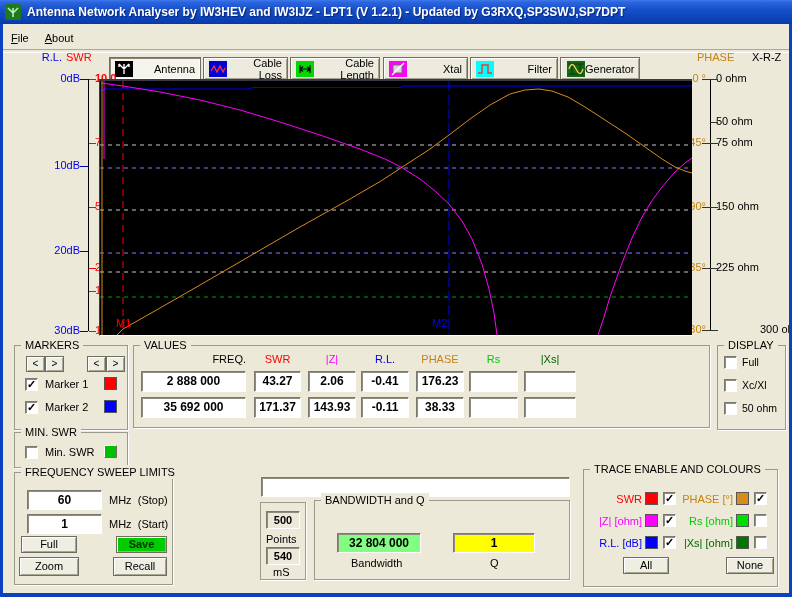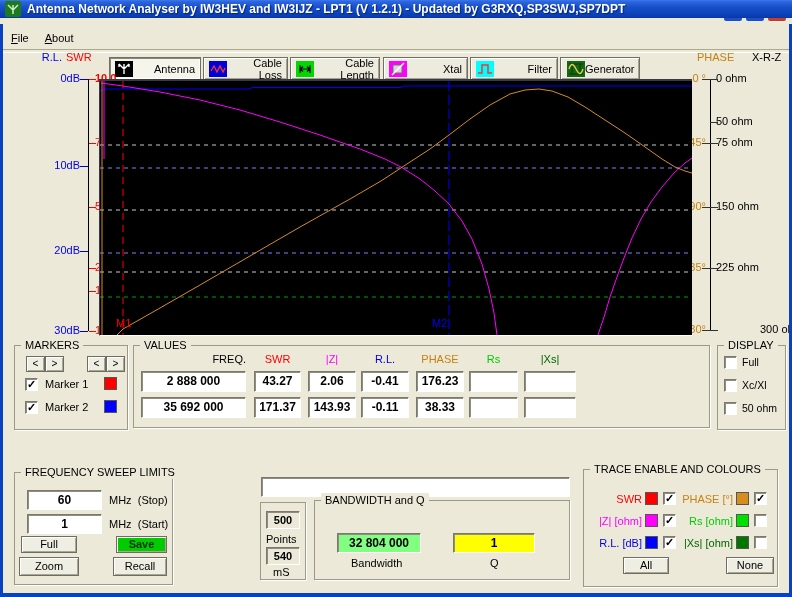--- a/index.html
+++ b/index.html
@@ -3,21 +3,21 @@
 <meta charset="utf-8">
 <style>
   html,body{margin:0;padding:0;background:#555;}
   #win{position:relative;width:792px;height:597px;background:#ECE9D8;overflow:hidden;
        font-family:"Liberation Sans",sans-serif;font-size:11px;color:#000;}
   
   .edge{position:absolute;background:#0A41BE;z-index:40;}
   #edge-l{left:0;top:24px;bottom:0;width:3px;}
   #edge-r{right:0;top:24px;bottom:0;width:3px;}
   #edge-b{left:0;right:0;bottom:0;height:4px;}
-  .titlebar{position:absolute;left:0;top:0;width:792px;height:18px;z-index:41;
+  .titlebar{position:absolute;left:0;top:0;width:792px;height:24px;z-index:41;
     background:linear-gradient(180deg,#3C79EC 0%,#2B64DD 10%,#1750C9 40%,#0D45BC 70%,#0A3CAE 94%,#0834A0 100%);
     display:flex;align-items:center;padding:0 5px;box-sizing:border-box;text-align:right;}
   .title-text{color:#fff;font-weight:bold;font-size:12px;margin-left:6px;white-space:nowrap;
     text-shadow:1px 1px 1px #04247a;}
   .winbtn{position:absolute;top:3px;width:20px;height:19px;border-radius:3px;border:1px solid #E6EEFB;
     box-sizing:border-box;display:flex;align-items:flex-end;justify-content:center;color:#fff;}
   .bluebtn{background:linear-gradient(#639CF8,#2859CE 60%,#1D4BC0);}
   #btn-close{left:767px;background:linear-gradient(#F0A088,#DD4F33 45%,#C13A20);}
   #btn-min{left:723px;} #btn-max{left:745px;}
   .glyph-min{width:8px;height:3px;background:#fff;margin-bottom:3px;}
@@ -234,20 +234,26 @@
         <div class="btn arrbtn" style="left: 91px; top: 10px;">&gt;</div>
         <div class="cb" style="left: 10px; top: 32px;">✓</div>
         <div class="lbl" style="left: 30px; top: 32px;">Marker 1</div>
         <div class="swatch" style="left: 89px; top: 31px; background: rgb(255, 0, 0);"></div>
         <div class="cb" style="left: 10px; top: 55px;">✓</div>
         <div class="lbl" style="left: 30px; top: 55px;">Marker 2</div>
         <div class="swatch" style="left: 89px; top: 54px; background: rgb(0, 0, 255);"></div>
       </div>
   </div>
 
+  <div class="grp" style="left:14px;top:432px;width:114px;height:36px;">
+    <span class="legend">MIN. SWR</span>
+    <div class="cb" id="minswr-cb" style="left:10px;top:13px;"></div>
+    <span class="lbl" style="left:30px;top:13px;">Min. SWR</span>
+    <div class="swatch raised" id="minswr-swatch" style="left: 89px; top: 12px; background: rgb(0, 192, 0);"></div>
+  </div>
 
   <div class="grp" style="left:133px;top:345px;width:577px;height:83px;">
     <span class="legend">VALUES</span>
     <div id="values-body">
         <div class="axtext" style="left: 7px; top: 7px; width: 105px; text-align: right; color: rgb(0, 0, 0);">FREQ.</div>
         <div class="axtext" style="left: 120px; top: 7px; width: 47px; text-align: center; color: rgb(255, 0, 0);">SWR</div>
         <div class="axtext" style="left: 174px; top: 7px; width: 48px; text-align: center; color: rgb(255, 0, 255);">|Z|</div>
         <div class="axtext" style="left: 227px; top: 7px; width: 48px; text-align: center; color: rgb(0, 0, 238);">R.L.</div>
         <div class="axtext" style="left: 282px; top: 7px; width: 48px; text-align: center; color: rgb(198, 131, 18);">PHASE</div>
         <div class="axtext" style="left: 335px; top: 7px; width: 49px; text-align: center; color: rgb(0, 204, 0);">Rs</div>

